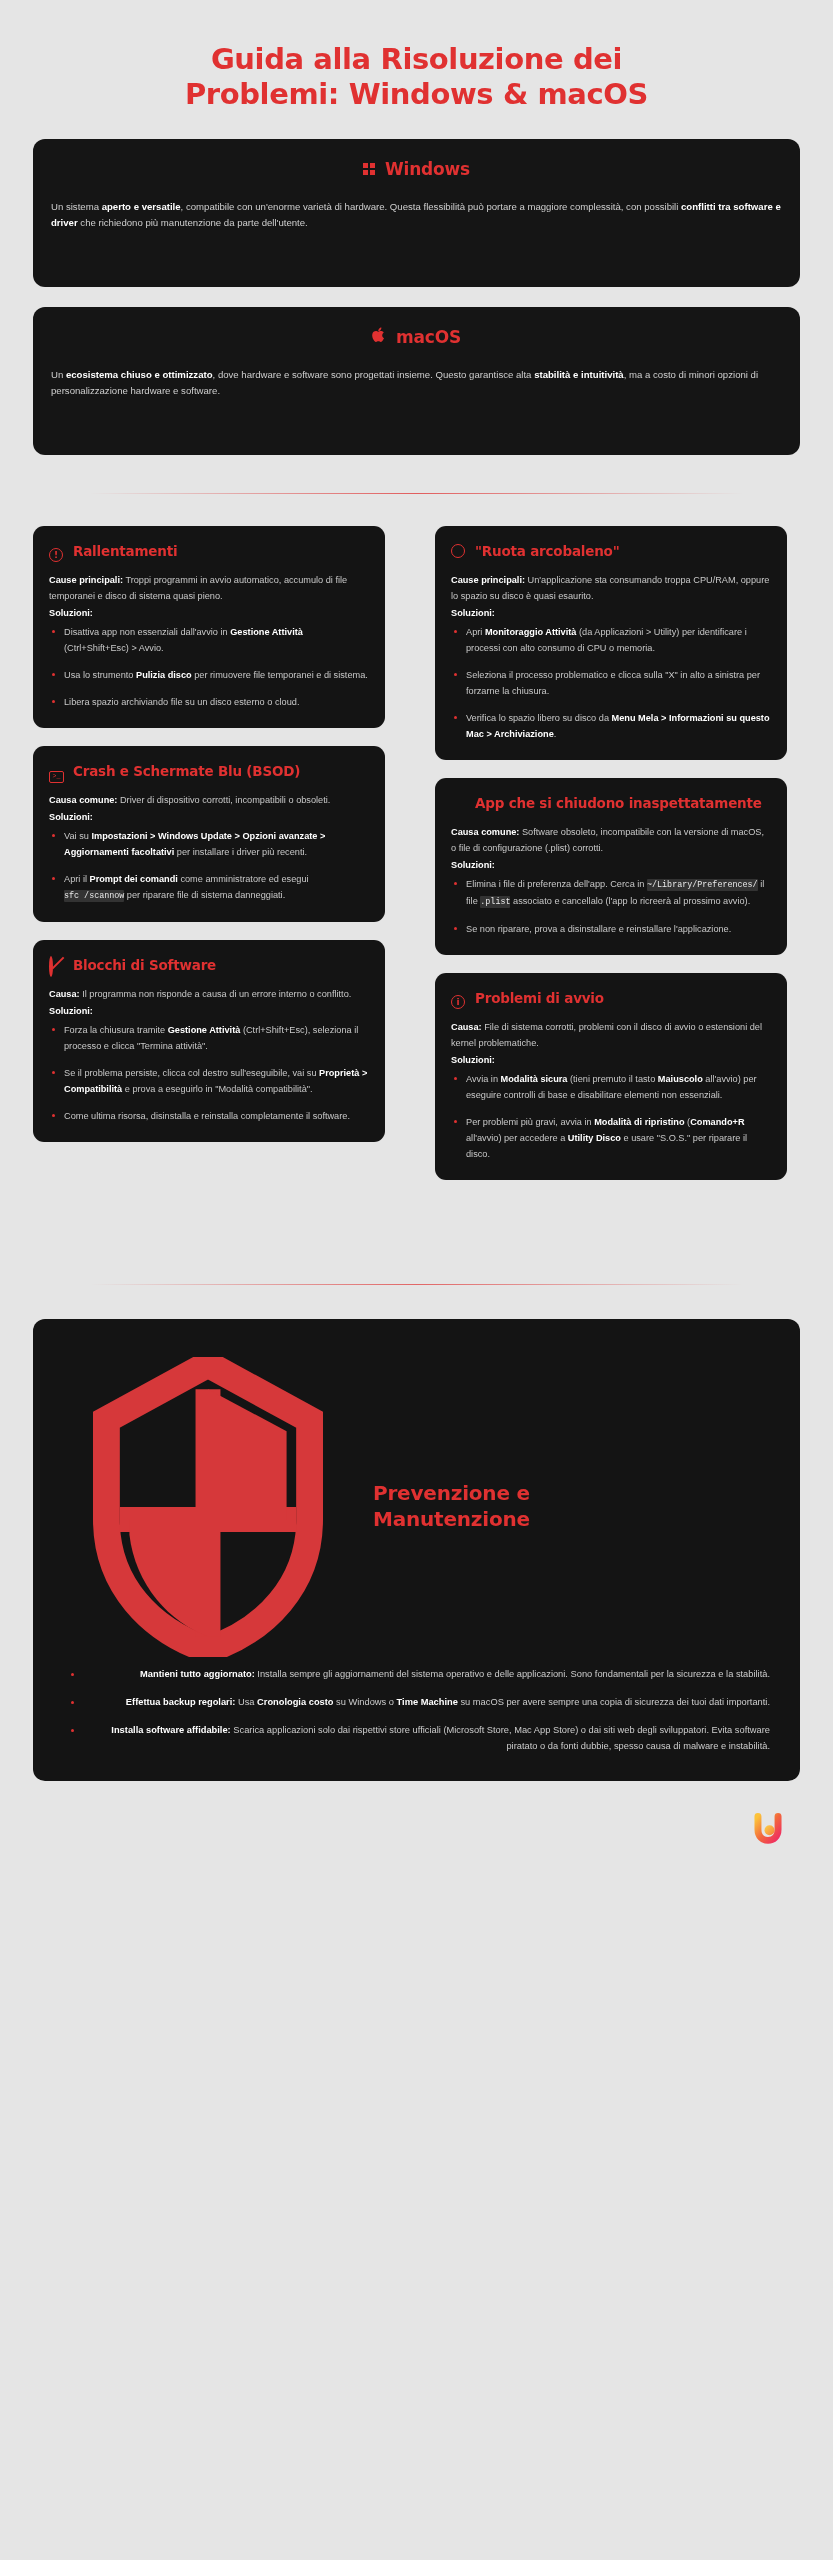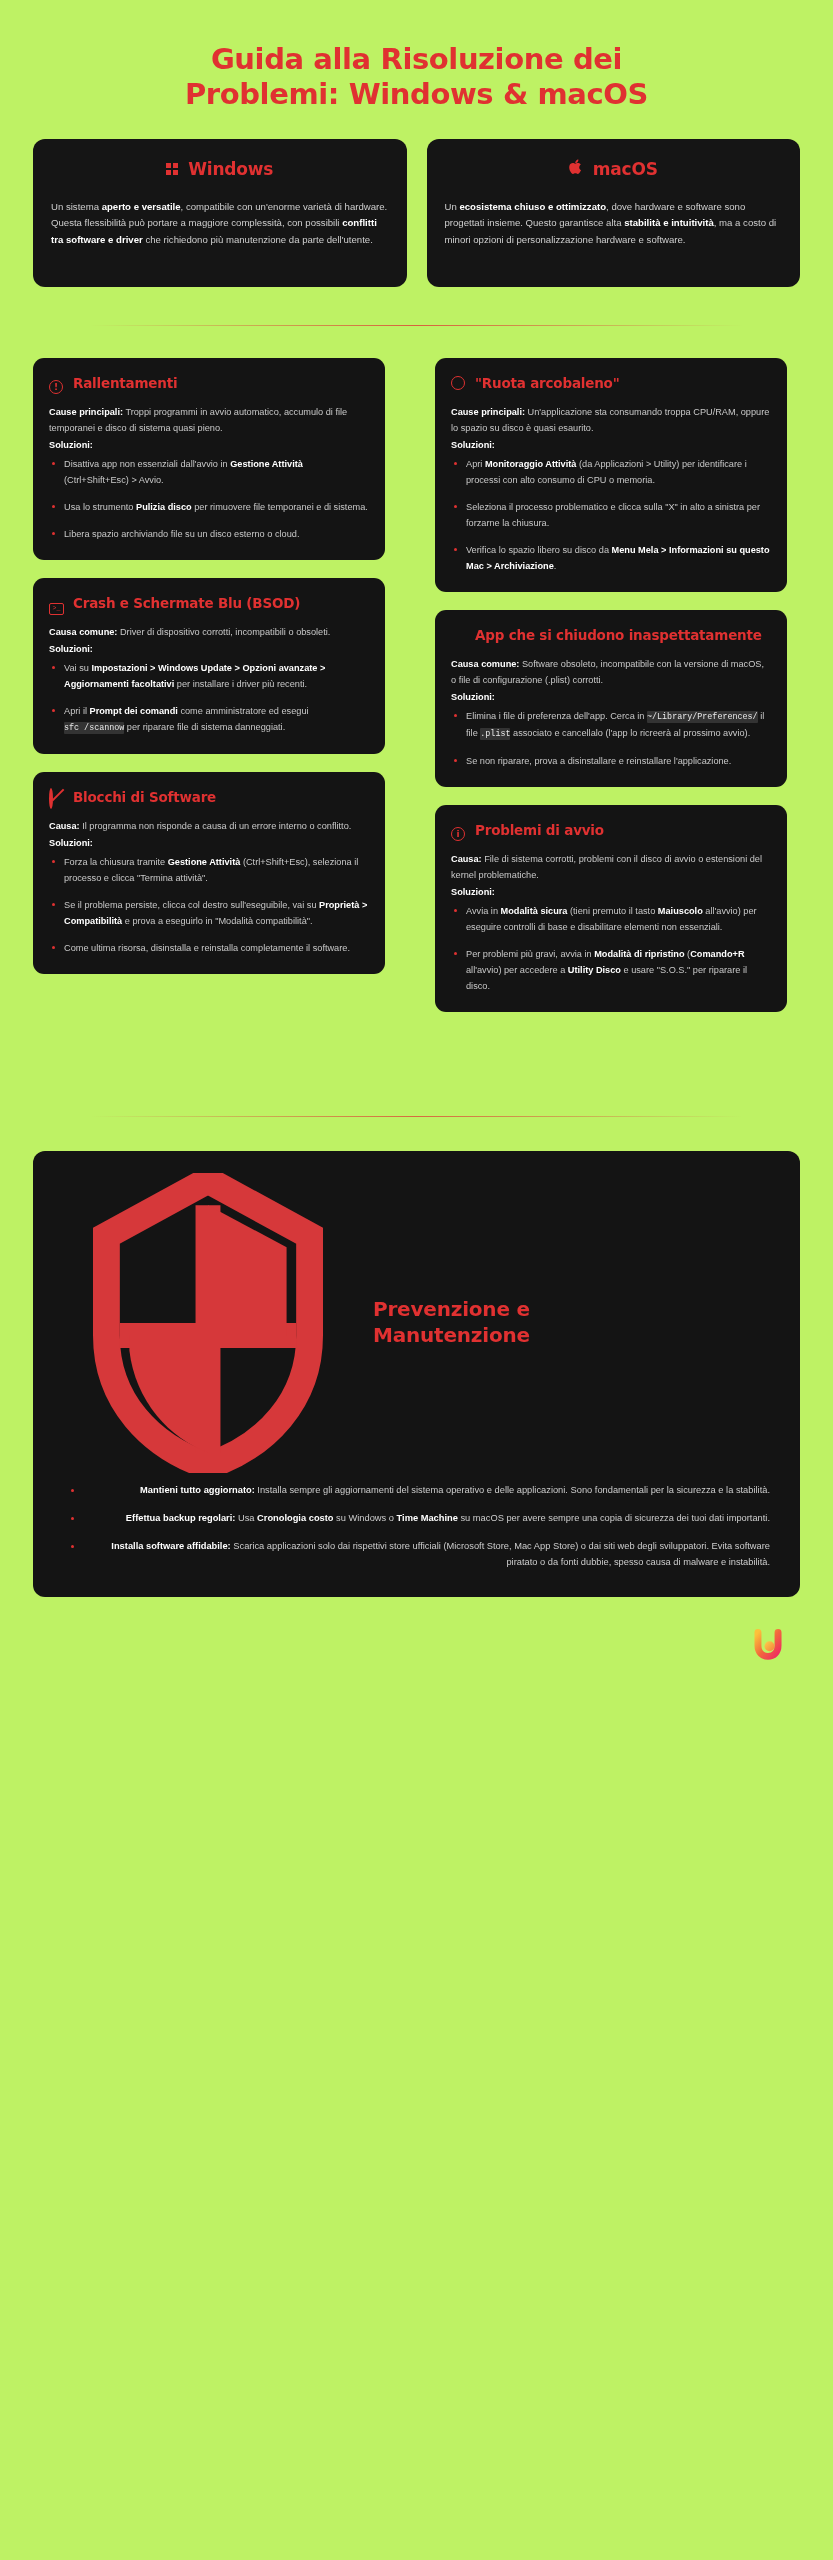--- a/index.html
+++ b/index.html
@@ -15,21 +15,21 @@
     color: #e8e8e8;
     width: 833px;
     min-height: 2560px;
     position: relative;
     overflow-x: hidden;
   }
 
   .page {
     width: 833px;
     min-height: 2560px;
-    background: #bef264;
+    background: #e5e5e5;
     padding: 0;
     position: relative;
   }
 
   
   .title-wrap {
     padding: 42px 55px 0 55px;
     text-align: center;
   }
   .main-title {
@@ -39,20 +39,21 @@
     font-size: 29px;
     line-height: 1.22;
     letter-spacing: -0.4px;
   }
 
   
   .intro-row {
     display: flex;
     gap: 20px;
     padding: 26px 33px 0 33px;
+    flex-direction: column;
   }
   .intro-card {
     flex: 1 1 0;
     background: #151515;
     border-radius: 12px;
     padding: 20px 18px 22px 18px;
     min-height: 148px;
   }
   .intro-head {
     display: flex;
@@ -236,21 +237,21 @@
   .prev-divider {
     height: 1px;
     margin: 30px 90px 0 90px;
     background: linear-gradient(to right, rgba(224,49,49,0) 0%, rgba(224,49,49,.7) 50%, rgba(224,49,49,0) 100%);
   }
 
   .prevention {
     margin: 34px 33px 0 33px;
     background: #141414;
     border-radius: 12px;
-    padding: 0 0 26px 0;
+    padding: 16px 0 26px 0;
   }
   .prev-hero {
     display: flex;
     align-items: center;
     padding: 22px 10px 10px 10px;
   }
   .prev-shield {
     flex: 0 0 auto;
     width: 330px;
     display: flex;

